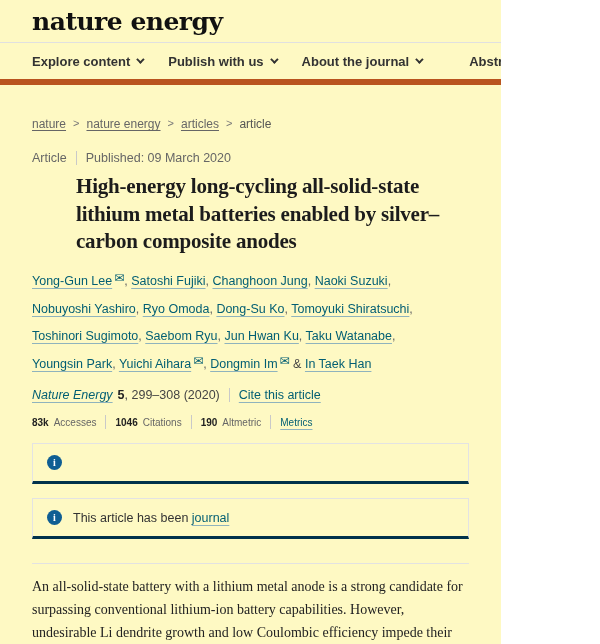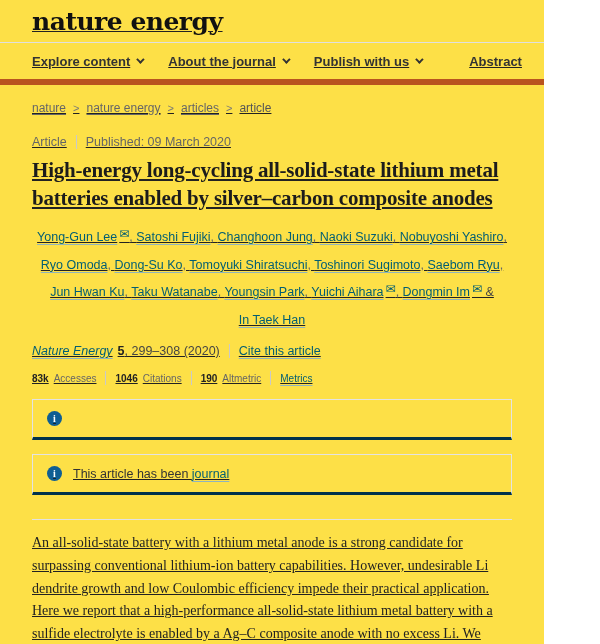--- a/index.html
+++ b/index.html
@@ -2,47 +2,47 @@
 <html style="--accent: #b9541f; --link: #025e73; --navy: #01324b;"><head>
 <meta charset="utf-8">
 <style>
   :root{
     --accent:#b9541f; --link:#025e73; --navy:#01324b;
     --text:#222; --muted:#666; --border:#d9d9d9;
   }
   *{margin:0;padding:0;box-sizing:border-box;}
   html,body{width:600px;background:#fff;}
   body{font-family:"Liberation Sans","DejaVu Sans",sans-serif;color:var(--text);}
-  .page{width:544px;height:644px;overflow:hidden;background:#fde047;text-decoration:underline;}
+  .page{width:501px;height:644px;overflow:hidden;background:#fef9c3;}
 
   
   .masthead{padding:7px 32px 6px;border-bottom:1px solid #e0e0e0;}
   .logo{font-family:"DejaVu Serif","Liberation Serif",serif;font-weight:bold;
         font-size:25px;letter-spacing:-0.5px;color:#111;cursor:pointer;}
   .navbar{display:flex;align-items:stretch;padding:0 32px;height:36px;justify-content:space-between;}
   .nav-item{display:flex;align-items:center;gap:6px;font-size:13px;font-weight:bold;
             color:#333;margin-right:26px;cursor:pointer;white-space:nowrap;}
   .nav-divider{width:1px;background:#d7d7d7;margin:4px 22px 4px 0;}
   .chev{width:6px;height:6px;border-right:2px solid #333;border-bottom:2px solid #333;
         transform:rotate(45deg) translateY(-2px);display:inline-block;}
   .accent-bar{height:6px;background:var(--accent);}
 
   
   .main{padding:0 32px;}
-  .breadcrumb{margin-top:16px;font-size:12px;color:var(--muted);display:flex;gap:7px;align-items:center;}
+  .breadcrumb{margin-top:32px;font-size:12px;color:var(--muted);display:flex;gap:7px;align-items:flex-start;}
   .crumb{color:var(--muted);text-decoration:underline;text-underline-offset:2px;cursor:pointer;}
   .crumb.last{text-decoration:none;color:#555;cursor:default;}
   .crumb-sep{color:#777;font-size:11px;}
 
   .meta-row{margin-top:20px;font-size:12.5px;color:var(--muted);display:flex;align-items:center;}
   .vbar{display:inline-block;width:1px;height:14px;background:#c9c9c9;margin:0 9px;}
   .title{margin-top:8px;font-family:"Liberation Serif","DejaVu Serif",serif;font-weight:bold;
-         font-size:21px;line-height:1.32;color:#1c1c1c;letter-spacing:-0.2px;}
+         font-size:21px;line-height:1.32;color:#1c1c1c;letter-spacing:-0.2px;margin-left:44px;}
 
-  .authors{margin-top:12px;font-size:12.5px;line-height:2.2;color:var(--muted);text-align:center;}
+  .authors{margin-top:12px;font-size:12.5px;line-height:2.2;color:var(--muted);}
   .author{color:var(--link);text-decoration:underline;text-underline-offset:2.5px;
           text-decoration-color:#8fb3bd;cursor:pointer;white-space:nowrap;}
   .mail-icon{color:var(--link);font-size:12px;margin-left:2px;cursor:pointer;position:relative;top:-3px;}
   .amp{color:#444;}
 
   .citation{margin-top:10px;font-size:12.5px;color:#444;display:flex;align-items:center;}
   .journal-link{color:var(--link);font-style:italic;text-decoration:underline;
                 text-underline-offset:2.5px;text-decoration-color:#8fb3bd;cursor:pointer;}
   .vol{font-weight:bold;color:#222;margin-left:5px;}
   .teal-link{color:var(--link);text-decoration:underline;text-underline-offset:2.5px;
@@ -73,25 +73,25 @@
   <div class="masthead">
     <span class="logo">nature energy</span>
   </div>
 
   <nav class="navbar">
       <span class="nav-item">
         <span>Explore content</span>
         <span class="chev"></span>
       </span>
       <span class="nav-item">
-        <span>About the journal</span>
+        <span>Publish with us</span>
         <span class="chev"></span>
       </span>
       <span class="nav-item">
-        <span>Publish with us</span>
+        <span>About the journal</span>
         <span class="chev"></span>
       </span>
       <span class="nav-divider"></span>
       <span class="nav-item">
         <span>Abstract</span>
       </span>
     </nav>
 
   <div class="accent-bar"></div>
 

